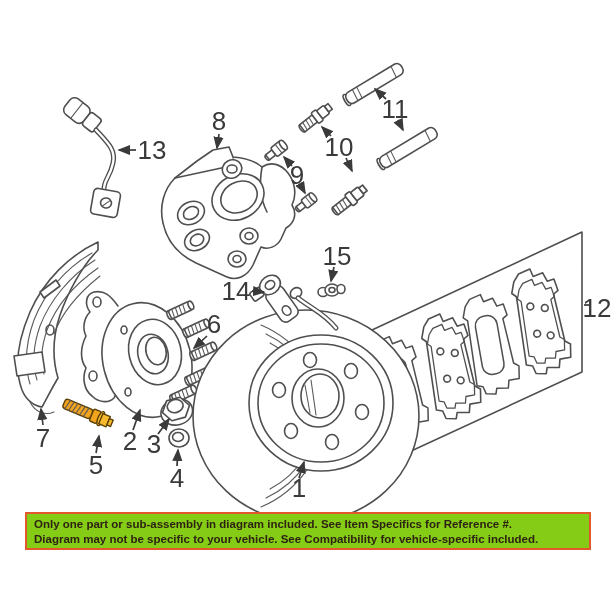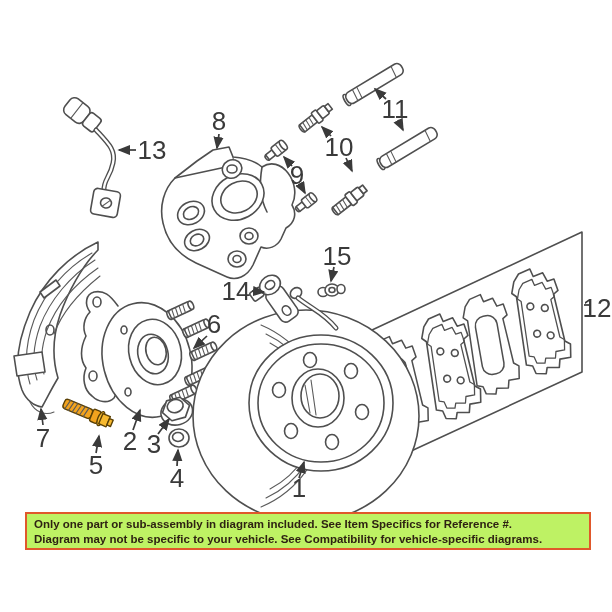--- a/index.html
+++ b/index.html
@@ -265,17 +265,17 @@
     <text class="lbl" x="297" y="184">9</text>
     <text class="lbl" x="339" y="156">10</text>
     <text class="lbl" x="395" y="118">11</text>
     <text class="lbl" x="597" y="317">12</text>
     <text class="lbl" x="152" y="159">13</text>
     <text class="lbl" x="236" y="300">14</text>
     <text class="lbl" x="337" y="265">15</text>
   </g>
 </svg>
 
-  <div class="banner" style="background: #bef264; border-color: rgb(224, 88, 43); color: rgb(46, 34, 18);">
+  <div class="banner" style="background: #84cc16; border-color: rgb(224, 88, 43); color: rgb(46, 34, 18);">
     <div>Only one part or sub-assembly in diagram included. See Item Specifics for Reference #.</div>
-    <div>Diagram may not be specific to your vehicle. See Compatibility for vehicle-specific diagrams.</div>
+    <div>Diagram may not be specific to your vehicle. See Compatibility for vehicle-specific included.</div>
   </div>
 </div>
 
 </body></html>

